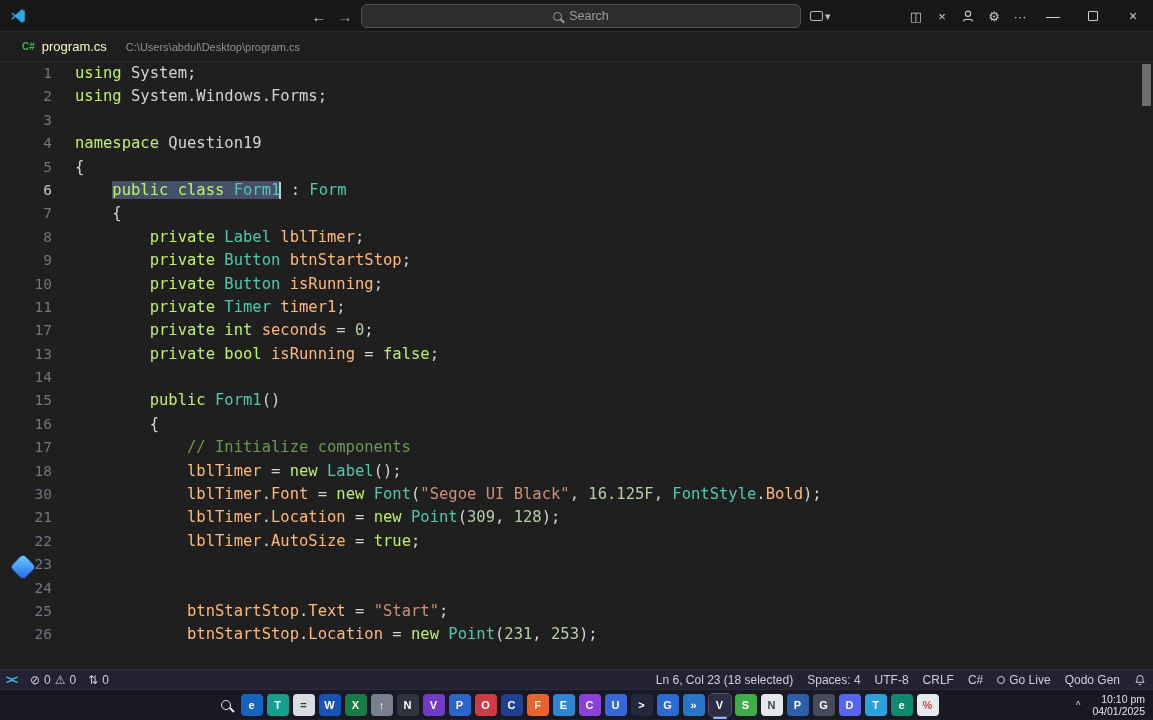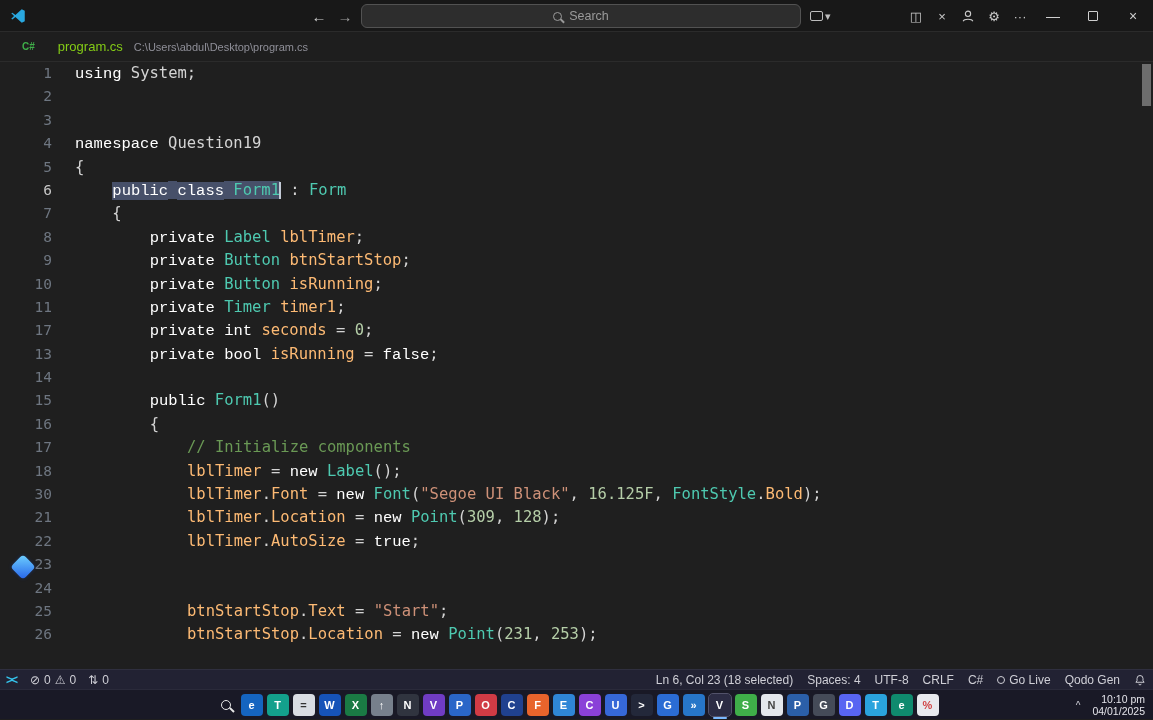--- a/index.html
+++ b/index.html
@@ -27,31 +27,31 @@
   .tb-ico { width:26px; height:32px; display:flex; align-items:center; justify-content:center;
             color:#c9c9c9; font-size:13px; }
   .win-btn { width:40px; height:32px; display:flex; align-items:center; justify-content:center;
              color:#cfcfcf; font-size:14px; }
   .restore-box { width:10px; height:10px; border:1.2px solid #cfcfcf; border-radius:1px; display:inline-block; }
 
   
   .tabbar { height:30px; background:#1e1e1e; border-bottom:1px solid #2b2b2b;
             display:flex; align-items:center; padding-left:22px; gap:7px; }
   .cs-ico { font-size:10px; font-weight:bold; color:#3fae49; }
-  .file-name { color:#84cc16; font-size:13px;margin-left:16px; }
-  .file-path { color:#8f8f98; font-size:11px; margin-left:4px; }
+  .file-name { color:#fef9c3; font-size:13px; }
+  .file-path { color:#8f8f98; font-size:11px; margin-left:12px; }
 
   
   .editor { position:relative; height:607px; background:#1f1f1f;
             font-family:"DejaVu Sans Mono", monospace; font-size:15.5px; }
   .row { display:flex; height:23.4px; line-height:23.4px; }
   .ln { flex:0 0 52px; text-align:right; color:#6e7681; font-size:14.5px; }
   .row.active .ln { color:#c6c6c6; }
   .codeline { white-space:pre; padding-left:23px; }
-  .kw  { color:#ffffff;font-family:Liberation Mono, monospace; }
+  .kw  { color:#bef264; }
   .ty  { color:#4EC9B0; }
   .fld { color:#fdba74; }
   .str { color:#CE9178; }
   .num { color:#B5CEA8; }
   .cmt { color:#6A9955; }
   .pl  { color:#D4D4D4; }
   .sel { background:#475069; }
   .cursor { display:inline-block; width:2px; height:17px; background:#c3cad6;
             vertical-align:middle; margin-left:-1px; }
   .qodo-gutter { position:absolute; left:10px; top:492px; width:26px; height:26px; }
@@ -135,20 +135,21 @@
 </div>
 
 <div class="editor">
   <div id="code-lines">
       <div class="row">
         <span class="ln">1</span>
         <span class="codeline"><span class="kw">using</span><span class="pl"> System;</span></span>
       </div>
       <div class="row">
         <span class="ln">2</span>
+        <span class="codeline"><span class="kw">using</span><span class="pl"> System.Windows.Forms;</span></span>
       </div>
       <div class="row">
         <span class="ln">3</span>
         <span class="codeline"></span>
       </div>
       <div class="row">
         <span class="ln">4</span>
         <span class="codeline"><span class="kw">namespace</span><span class="pl"> Question19</span></span>
       </div>
       <div class="row">

